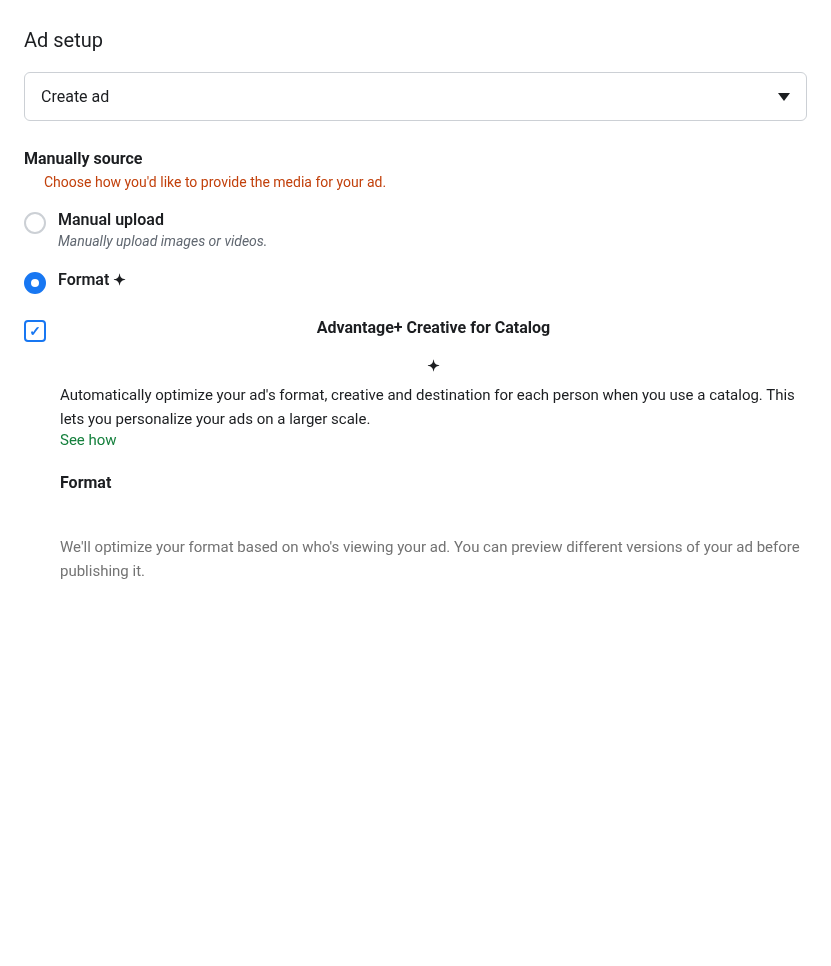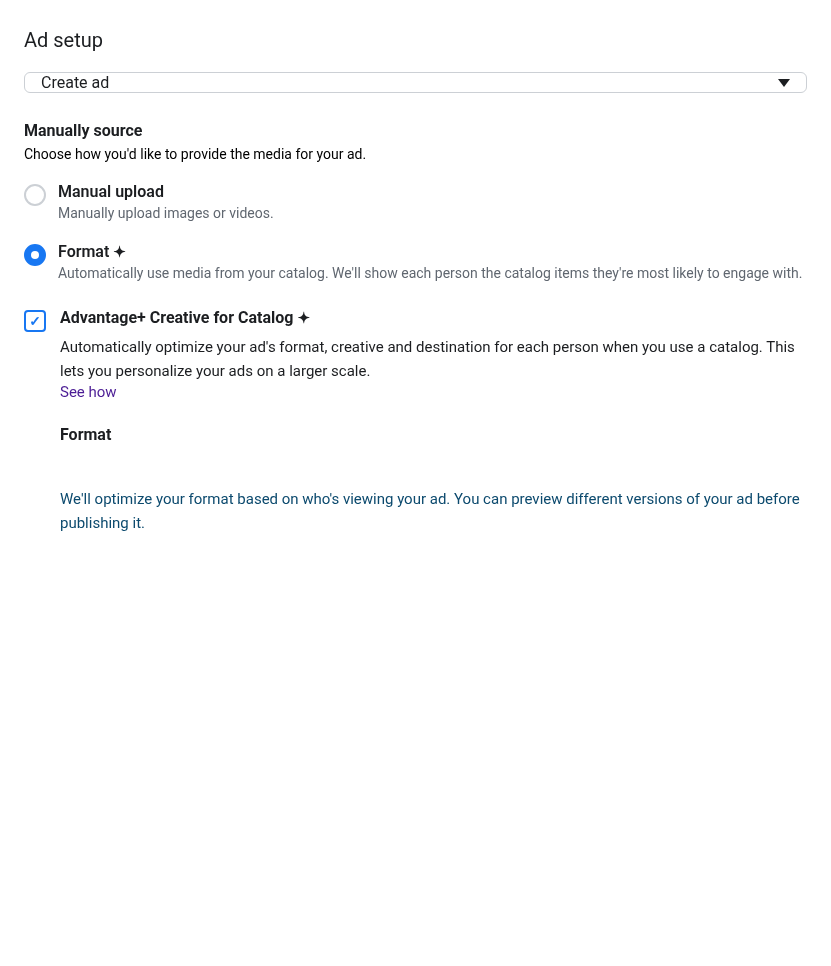--- a/index.html
+++ b/index.html
@@ -22,21 +22,21 @@
       font-size: 20px;
       font-weight: 400;
       color: #1c1e21;
       margin-bottom: 20px;
     }
 
     .create-ad-dropdown {
       width: 100%;
       border: 1.5px solid #ccd0d5;
       border-radius: 6px;
-      padding: 0 16px;
+      padding: 14px 16px;
       display: flex;
       align-items: center;
       justify-content: space-between;
       cursor: pointer;
       background: #ffffff;
       margin-bottom: 28px;
     }
 
     .create-ad-dropdown-label {
       font-size: 16px;
@@ -53,22 +53,23 @@
 
     .section-title {
       font-size: 16px;
       font-weight: 700;
       color: #1c1e21;
       margin-bottom: 6px;
     }
 
     .section-subtitle {
       font-size: 14px;
-      color: #000000;
+      color: #c2410c;
       margin-bottom: 20px;
+      margin-left: 20px;
     }
 
     .radio-option {
       display: flex;
       align-items: flex-start;
       margin-bottom: 18px;
       cursor: pointer;
     }
 
     .radio-circle {
@@ -105,20 +106,21 @@
       display: flex;
       align-items: center;
       gap: 4px;
     }
 
     .radio-desc {
       font-size: 14px;
       color: #606770;
       margin-top: 2px;
       line-height: 1.5;
+      font-style: italic;
     }
 
     .radio-content {
       flex: 1;
     }
 
     .checkbox-section {
       display: flex;
       align-items: flex-start;
       margin-top: 24px;
@@ -150,53 +152,54 @@
     .checkbox-content {
       flex: 1;
     }
 
     .checkbox-title {
       font-size: 16px;
       font-weight: 700;
       color: #1c1e21;
       display: flex;
       align-items: center;
-      gap: 4px;
+      gap: 20px;
       margin-bottom: 8px;
+      flex-direction: column;
     }
 
     .checkbox-desc {
       font-size: 15px;
       color: #1c1e21;
       line-height: 1.6;
       margin-bottom: 0;
     }
 
     .see-how-link {
-      color: #4c1d95;
+      color: #15803d;
       font-size: 15px;
       cursor: pointer;
       text-decoration: none;
     }
 
     .format-section {
       margin-top: 24px;
       padding-left: 36px;
     }
 
     .format-title {
       font-size: 16px;
       font-weight: 700;
       color: #1c1e21;
       margin-bottom: 20px;
     }
 
     .format-desc {
       font-size: 15px;
-      color: #0c4a6e;
+      color: #737373;
       line-height: 1.6;
       margin-top: 43px;
     }
 
     .sparkle-icon {
       display: inline-block;
       font-size: 15px;
     }
   </style>
 </head>
@@ -223,21 +226,20 @@
     </div>
   </div>
 
   <div class="radio-option">
     <div class="radio-circle selected"></div>
     <div class="radio-content">
       <div class="radio-label">
         <span>Format</span>
         <span class="sparkle-icon">✦</span>
       </div>
-      <div class="radio-desc">Automatically use media from your catalog. We'll show each person the catalog items they're most likely to engage with.</div>
     </div>
   </div>
 </div>
 
 <div class="checkbox-section">
   <div class="checkbox-wrapper">
     <span class="checkbox-checkmark">✓</span>
   </div>
   <div class="checkbox-content">
     <div class="checkbox-title">

